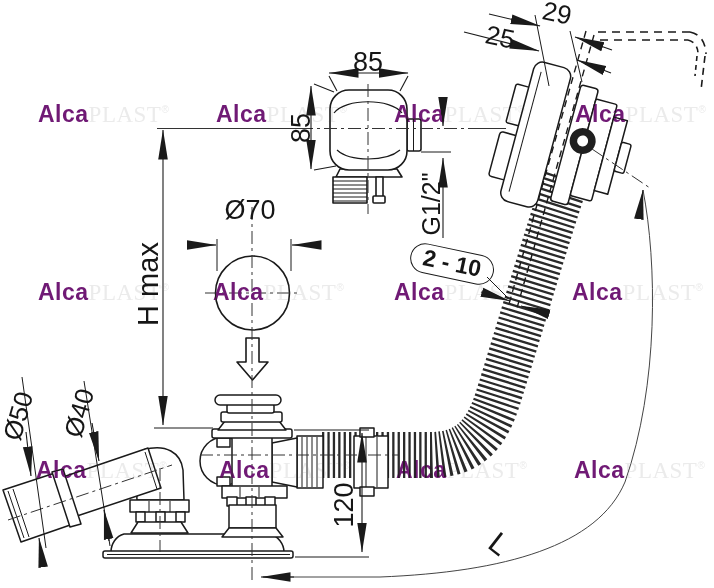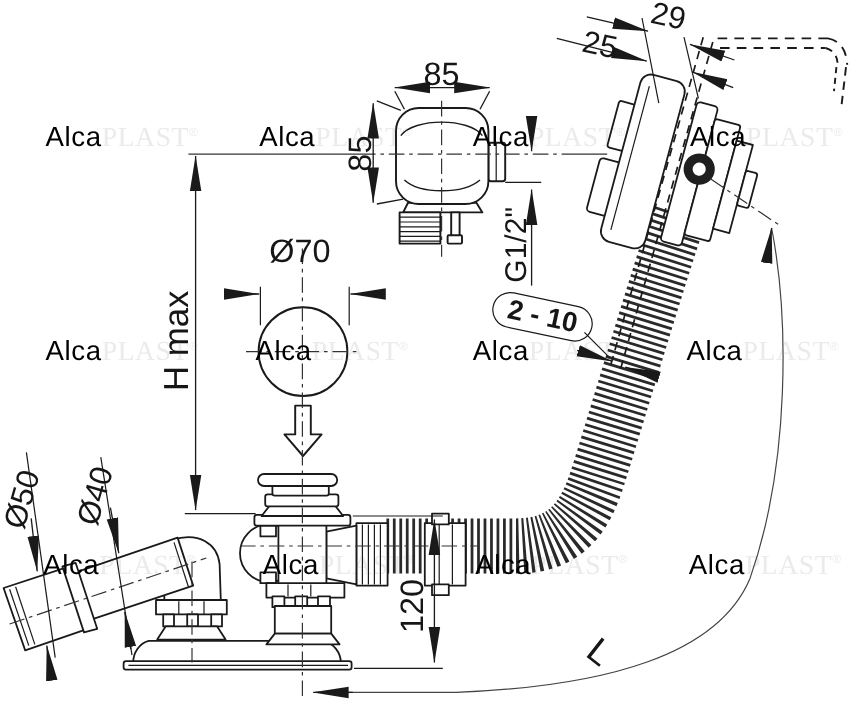--- a/index.html
+++ b/index.html
@@ -23,21 +23,21 @@
     border:1.8px solid #1a1a1a;border-radius:22px;
     padding:2px 12px 3px 12px;font-weight:bold;font-size:23px;
   }
   
   #wm-layer{position:absolute;left:0;top:0;width:714px;height:588px;pointer-events:none;}
   .wm{
     position:absolute;font-size:23px;letter-spacing:.5px;color:#e7e7e7;
     mix-blend-mode:darken;white-space:nowrap;line-height:1;
     font-family:"Liberation Sans",sans-serif;
   }
-  .wm b{font-weight:normal;color:#000000;}
+  .wm b{font-weight:bold;color:#701a75;}
   .wm span{font-weight:normal;color:#ebebeb;font-family:Liberation Serif, serif;}
   .wm sup{font-size:10px;color:#ebebeb;}
 </style>
 </head>
 <body>
 
 <div id="stage">
 
 <svg id="drawing" width="714" height="588" viewBox="0 0 714 588" fill="none" stroke-linecap="butt" stroke-linejoin="round">
   <defs>

